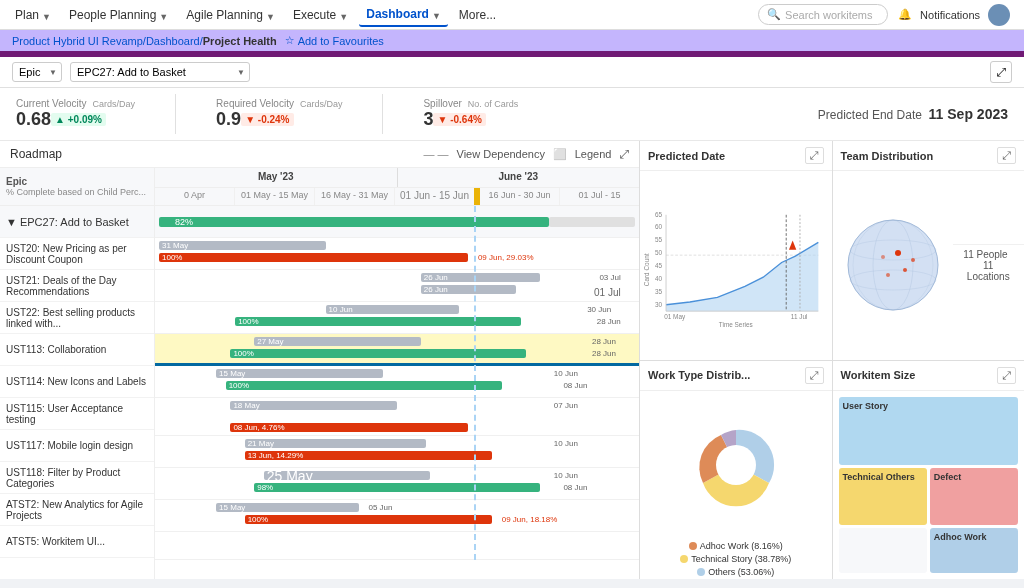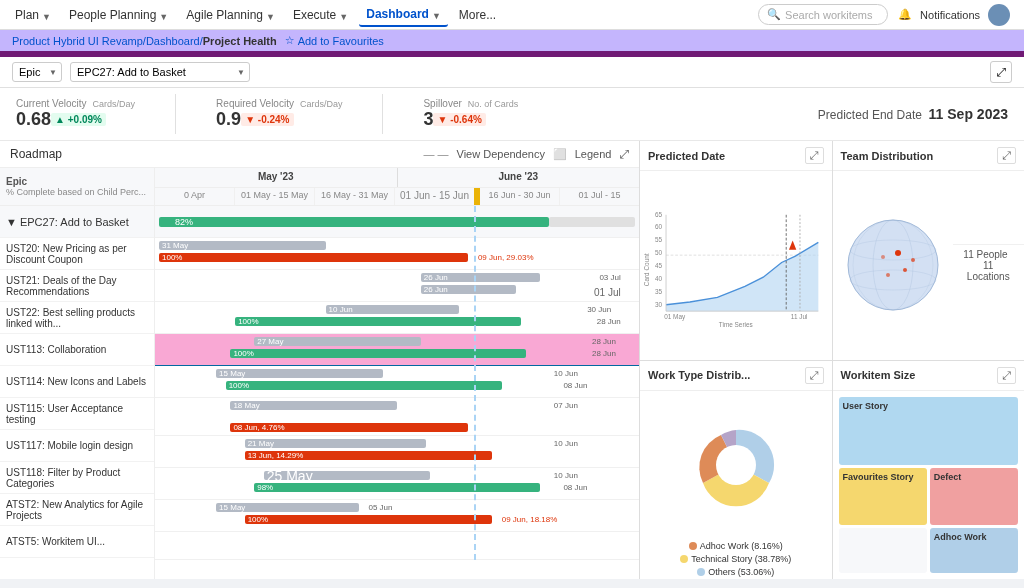--- a/index.html
+++ b/index.html
@@ -280,21 +280,21 @@
               <span style="position:absolute;right:5%;font-size:8px;color:#666;top:1px">30 Jun</span>
             </div>
             <div style="position:relative;width:100%;height:11px">
               <div style="position:absolute;left:16%;width:60%;height:9px;top:1px;background:#36b37e;border-radius:2px;display:flex;align-items:center;padding-left:3px">
                 <span style="font-size:8px;color:#fff">100%</span>
               </div>
               <span style="position:absolute;right:3%;font-size:8px;color:#666;top:1px">28 Jun</span>
             </div>
           </div>
 
-          <div style="min-height:32px;padding:2px 4px;border-bottom:1px solid #0369a1;background:#f9a8d4;position:relative">
+          <div style="min-height:32px;padding:2px 4px;border-bottom:3px solid #0369a1;background:#fef9c3;position:relative">
             <div style="position:relative;width:100%;height:11px;margin-bottom:1px">
               <div style="position:absolute;left:20%;width:35%;height:9px;top:1px;background:#b3bac5;border-radius:2px;display:flex;align-items:center;padding-left:3px">
                 <span style="font-size:8px;color:#fff">27 May</span>
               </div>
               <span style="position:absolute;right:4%;font-size:8px;color:#666;top:1px">28 Jun</span>
             </div>
             <div style="position:relative;width:100%;height:11px">
               <div style="position:absolute;left:15%;width:62%;height:9px;top:1px;background:#36b37e;border-radius:2px;display:flex;align-items:center;padding-left:3px">
                 <span style="font-size:8px;color:#fff">100%</span>
               </div>
@@ -497,21 +497,21 @@
     <div class="right-panel">
       <div class="panel-header">
         <span class="panel-title">Workitem Size</span>
         <span class="panel-expand">⤢</span>
       </div>
       <div class="panel-body" style="padding:6px;align-items:stretch">
         <div style="display:grid;grid-template-columns:1fr 1fr;grid-template-rows:1.2fr 1fr 0.8fr;gap:3px;width:100%;height:100%">
 
           <div style="grid-column:1/3;background:#b0d8f0;border-radius:3px;display:flex;align-items:flex-start;padding:4px;font-size:9px;font-weight:600;color:#333">User Story</div>
 
-          <div style="background:#f5d76e;border-radius:3px;display:flex;align-items:flex-start;padding:4px;font-size:9px;font-weight:600;color:#333">Favourites Story</div>
+          <div style="background:#f5d76e;border-radius:3px;display:flex;align-items:flex-start;padding:4px;font-size:9px;font-weight:600;color:#333">Technical Others</div>
 
           <div style="background:#f0a0a0;border-radius:3px;display:flex;align-items:flex-start;padding:4px;font-size:9px;font-weight:600;color:#333">Defect</div>
 
           <div style="background:#f7f8fa;border-radius:3px;"></div>
 
           <div style="background:#b0cfe8;border-radius:3px;display:flex;align-items:flex-start;padding:4px;font-size:9px;font-weight:600;color:#333">Adhoc Work</div>
         </div>
       </div>
     </div>
 

